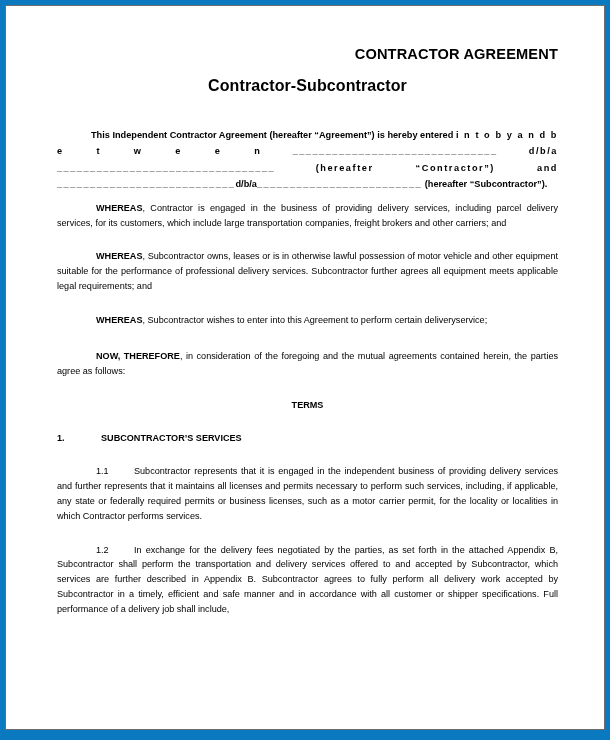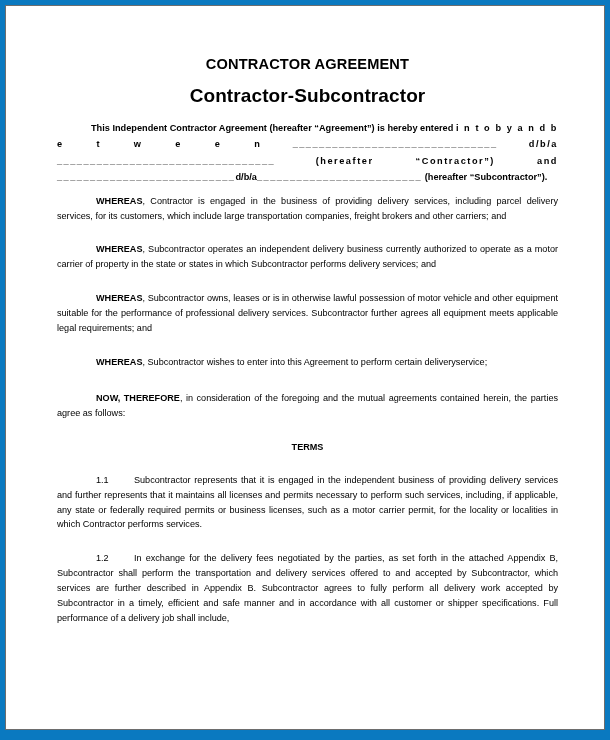--- a/index.html
+++ b/index.html
@@ -40,34 +40,34 @@
   #doc-body {
     box-sizing: border-box;
     padding: 38px 46px 0 51px;
     color: #000000;
     font-size: 9.1px;
     line-height: 14.9px;
     text-align: justify;
   }
 
   .doc-title {
-    text-align: center;
+    text-align: right;
     font-weight: bold;
     font-size: 14.6px;
     line-height: 20px;
     letter-spacing: 0.15px;
-    margin: 10px 0 13px 0;
+    margin: 0 0 13px 0;
   }
   .doc-subtitle {
     text-align: center;
     font-weight: bold;
-    font-size: 19px;
+    font-size: 16px;
     line-height: 18px;
     letter-spacing: 0.1px;
-    margin: 0 0 15px 0;
+    margin: 0 0 32px 0;
   }
 
   .intro-para {
     font-weight: bold;
     font-size: 9.2px;
     line-height: 16.4px;
     text-align: justify;
     margin: 0 0 8px 0;
   }
   .intro-para .tab-first { display: inline-block; width: 34px; }
@@ -122,30 +122,30 @@
         <span class="blank">_________________________________</span>
         <span class="loose">(hereafter “Contractor”) and</span>
         <span class="blank">___________________________</span><span>d/b/a</span><span class="blank">_________________________</span>
         <span>(hereafter</span>
         <span>“Subcontractor”).</span>
       </p>
 
 
       <p class="para"><span class="indent"></span><b>WHEREAS</b><span>, Contractor is engaged in the business of providing delivery services, including parcel delivery services, for its customers, which include large transportation companies, freight brokers and other carriers; and</span></p>
 
-      <p class="para"><span class="indent"></span><b>WHEREAS</b><span>, Subcontractor operates an independent delivery business currently authorized to operate as a motor carrier of property in the state or states in which Subcontractor performs delivery services; and</span></p>
 
       <p class="para"><span class="indent"></span><b>WHEREAS</b><span>, Subcontractor owns, leases or is in otherwise lawful possession of motor vehicle and other equipment suitable for the performance of professional delivery services.  Subcontractor further agrees all equipment meets applicable legal requirements; and</span></p>
 
       <p class="para tight-last"><span class="indent"></span><b>WHEREAS</b><span>, Subcontractor wishes to enter into this Agreement to perform certain deliveryservice;</span></p>
 
       <p class="para"><span class="indent"></span><b>NOW, THEREFORE</b><span>, in consideration of the foregoing and the mutual agreements contained herein, the parties agree as follows:</span></p>
 
       <p class="center-head">TERMS</p>
 
+      <p class="section-row"><span class="sec-num">1.</span><span>SUBCONTRACTOR’S SERVICES</span></p>
 
       <p class="para clause"><span class="clause-lead"></span><span class="clause-num">1.1</span><span>Subcontractor represents that it is engaged in the independent business of providing delivery services and further represents that it maintains all licenses and permits necessary to perform such services, including, if applicable, any state or federally required permits or business licenses, such as a motor carrier permit, for the locality or localities in which Contractor performs services.</span></p>
 
       <p class="para clause"><span class="clause-lead"></span><span class="clause-num">1.2</span><span>In exchange for the delivery fees negotiated by the parties, as set forth in the attached Appendix B, Subcontractor shall perform the transportation and delivery services offered to and accepted by Subcontractor, which services are further described in Appendix B. Subcontractor agrees to fully perform all delivery work accepted by Subcontractor in a timely, efficient and safe manner and in accordance with all customer or shipper specifications. Full performance of a delivery job shall include,</span></p>
 
     </div>
   </div>
 </div>
 
 </body></html>

